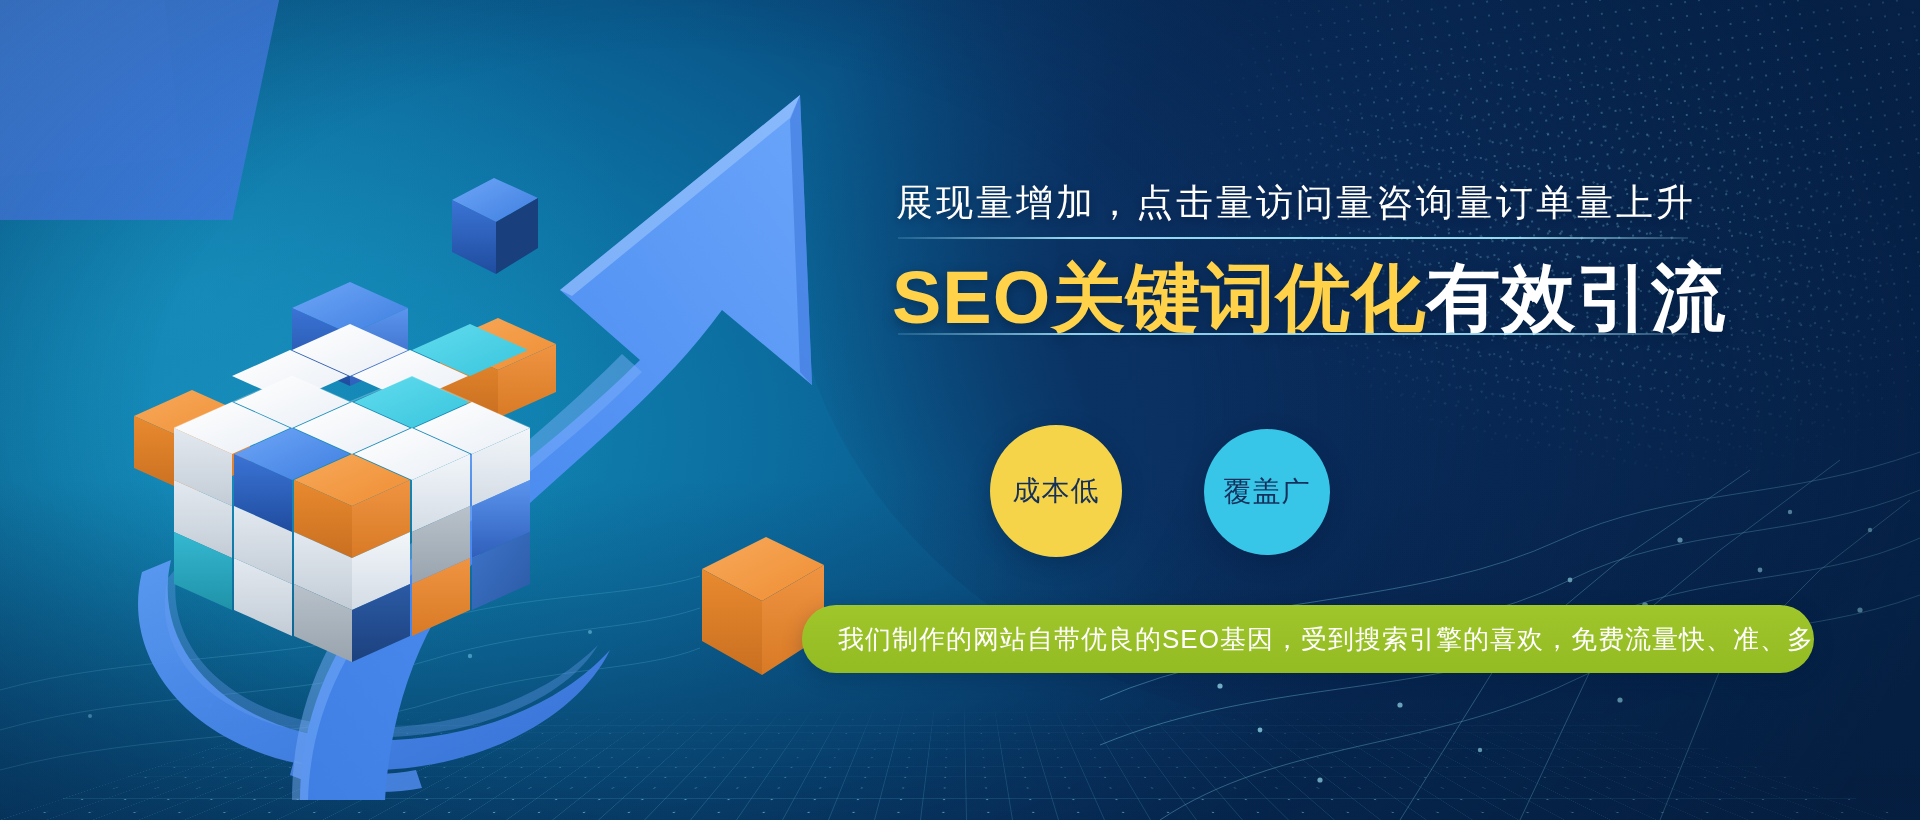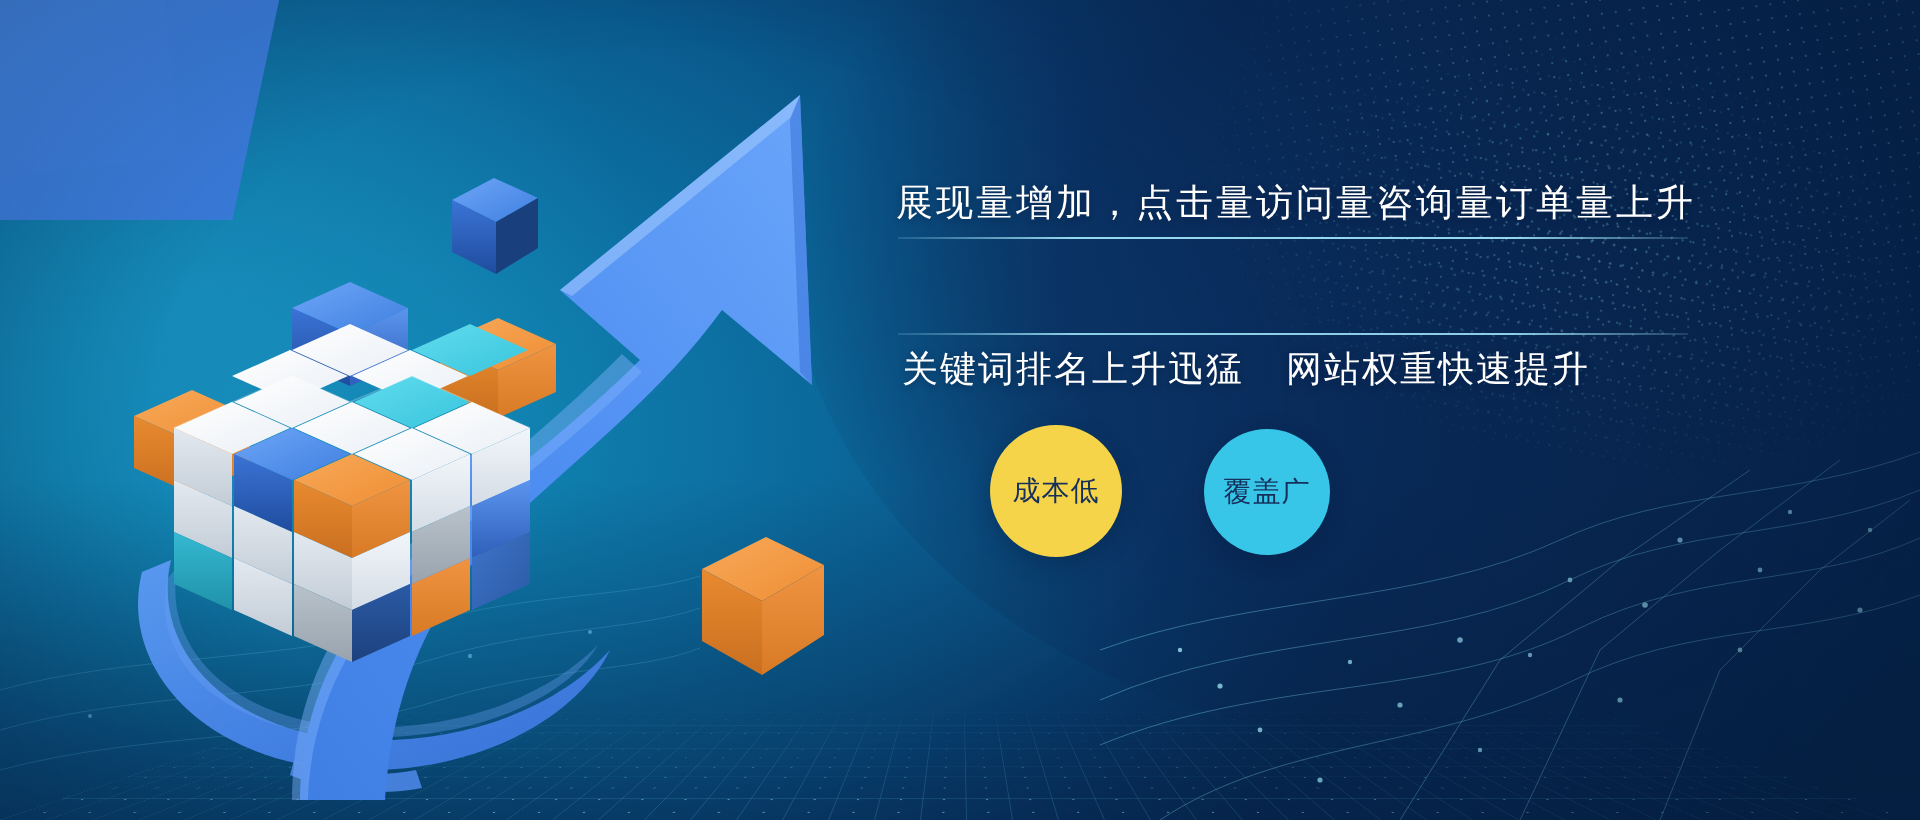--- a/index.html
+++ b/index.html
@@ -415,31 +415,34 @@
       </g>
     </svg>
   </div>
 
   <div class="content">
 
     <div class="kicker">展现量增加，点击量访问量咨询量订单量上升</div>
 
     <div class="rule"></div>
 
+    <div class="headline">
+      <span class="gold">SEO关键词优化</span><span class="white">有效引流</span>
+    </div>
 
     <div class="rule2"></div>
 
-    <div class="subline">
-      <span>关键词排名上升迅猛</span><span class="gap"></span><span>网站权重快速提升</span>
-    </div>
 
     <div class="circles">
       <div class="circle c2">
         <span>覆盖广</span>
       </div>
       <div class="circle c1">
         <span>成本低</span>
       </div>
     </div>
 
+    <div class="greenbar">
+      <span>我们制作的网站自带优良的SEO基因，受到搜索引擎的喜欢，免费流量快、准、多</span>
+    </div>
 
   </div>
 </div>
 
 </body></html>

